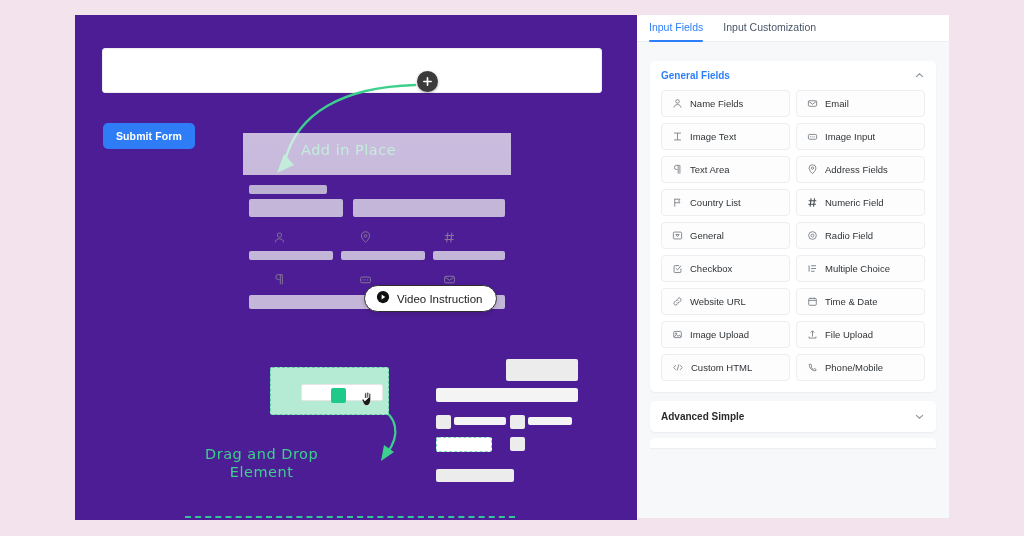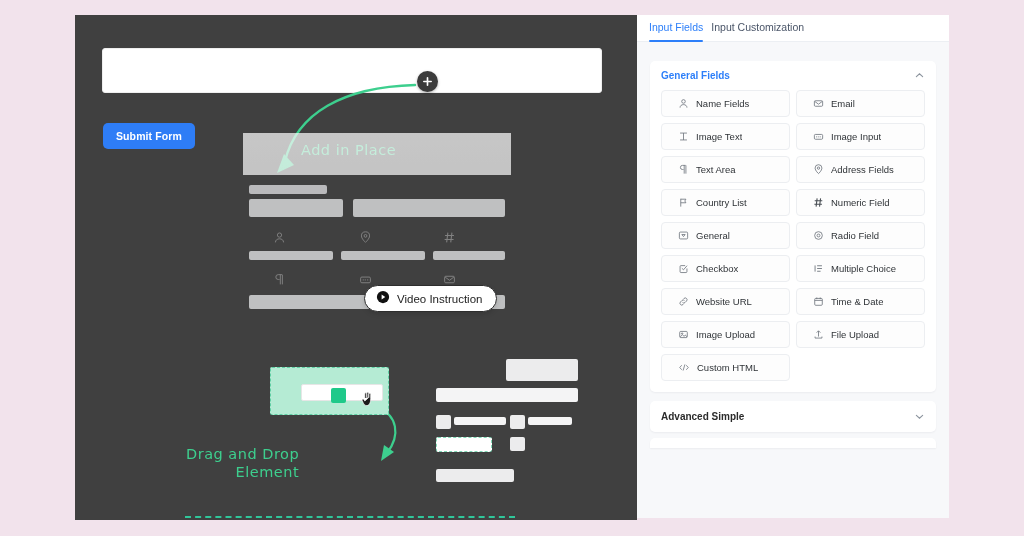--- a/index.html
+++ b/index.html
@@ -8,21 +8,21 @@
     font-family: "Liberation Sans", sans-serif;
     background: #f2e3ec;
     overflow: hidden;
   }
   .app { position: relative; width: 1024px; height: 536px; background: #f2e3ec; }
 
   
   .canvas {
     position: absolute; left: 75px; top: 15px;
     width: 562px; height: 505px;
-    background: #404040;
+    background: #4c1d95;
     overflow: hidden;
   }
 
   .top-form-card {
     position: absolute; left: 27px; top: 33px;
     width: 500px; height: 45px;
     background: #ffffff;
     border: 1px solid #eeeeee;
     border-radius: 3px;
   }
@@ -50,21 +50,21 @@
   .hand {
     position: absolute;
     color: #3dcf8e;
     font-family: "DejaVu Sans", sans-serif;
     font-size: 14px;
     letter-spacing: .5px;
     white-space: pre;
     line-height: 1.25;
   }
   .hand-add { left: 226px; top: 126px; font-size: 14.5px; }
-  .hand-dd  { left: 111px; top: 430px; font-size: 14.5px; text-align:right; }
+  .hand-dd  { left: 130px; top: 430px; font-size: 14.5px; text-align:center; }
 
   .arrow-svg { position: absolute; left: 0; top: 0; pointer-events: none; }
 
   
   .form-preview {
     position: absolute; left: 168px; top: 118px;
     width: 268px; height: 205px;
     opacity: .72;
   }
   .fp-header {
@@ -130,21 +130,21 @@
   }
 
   
   .panel {
     position: absolute; left: 637px; top: 15px;
     width: 312px; height: 503px;
     background: #ffffff;
     overflow: hidden;
   }
   .tabs {
-    display: flex; gap: 8px;
+    display: flex; gap: 20px;
     padding: 6px 12px 0 12px;
     border-bottom: 1px solid #eceff3;
     height: 27px;
   }
   .tab {
     font-size: 10.5px; color: #4a5568;
     padding-bottom: 6px; cursor: pointer; position: relative;
     white-space: nowrap;
   }
   .tab.active { color: #2d7ff9; }
@@ -186,21 +186,21 @@
 
   .field-grid {
     display: grid; grid-template-columns: 1fr 1fr; gap: 6px;
     margin-top: 9px;
   }
   .field-card {
     display: flex; align-items: center; gap: 7px;
     background: #fdfdfd;
     border: 1px solid #eceef1;
     border-radius: 4px;
-    height: 27px; padding: 0 16px;
+    height: 27px; padding: 0 10px;
     cursor: grab;
   }
   .field-card .fc-icon { color: #6e757d; display:flex; align-items:center; flex:0 0 auto; }
   .field-card .fc-label {
     font-size: 9.5px; color: #2f3337; white-space: nowrap;
     overflow: hidden; text-overflow: ellipsis;
   }
 
   .group-card.collapsed { padding: 10px 11px; margin-top: 9px; }
   .group-card.peek { height: 10px; padding:0; margin-top: 6px; border-radius: 5px 5px 0 0; }
@@ -503,20 +503,28 @@
             <span class="fc-icon">
               <svg width="12" height="11" viewBox="0 0 18 16" fill="none" stroke="#6e757d" stroke-width="1.2">
                 <path d="M5.6 4.6L2.6 8l3 3.4"></path>
                   <path d="M12.4 4.6L15.4 8l-3 3.4"></path>
                   <path d="M10.4 3.4L7.6 12.6"></path>
               </svg>
             </span>
             <span class="fc-label">Custom HTML</span>
           </div>
 
+          <div class="field-card">
+            <span class="fc-icon">
+              <svg width="11" height="11" viewBox="0 0 16 16" fill="none" stroke="#6e757d" stroke-width="1.2">
+                <path d="M3.2 3.4c0 5.4 4 9.4 9.4 9.4l.6-2-2.6-1.2-1.3 1.3a9 9 0 0 1-3.6-3.6L7 5.9 5.8 3.3z"></path>
+              </svg>
+            </span>
+            <span class="fc-label">Phone/Mobile</span>
+          </div>
 
         </div>
       </div>
 
       <div class="group-card collapsed">
         <div class="group-head">
           <span class="group-title muted">Advanced Simple</span>
           <span class="chev">
             <svg width="11" height="11" viewBox="0 0 14 14" fill="none" stroke="#8c949e" stroke-width="1.4" stroke-linecap="round">
               <path d="M3 5.5L7 9.2l4-3.7"></path>

